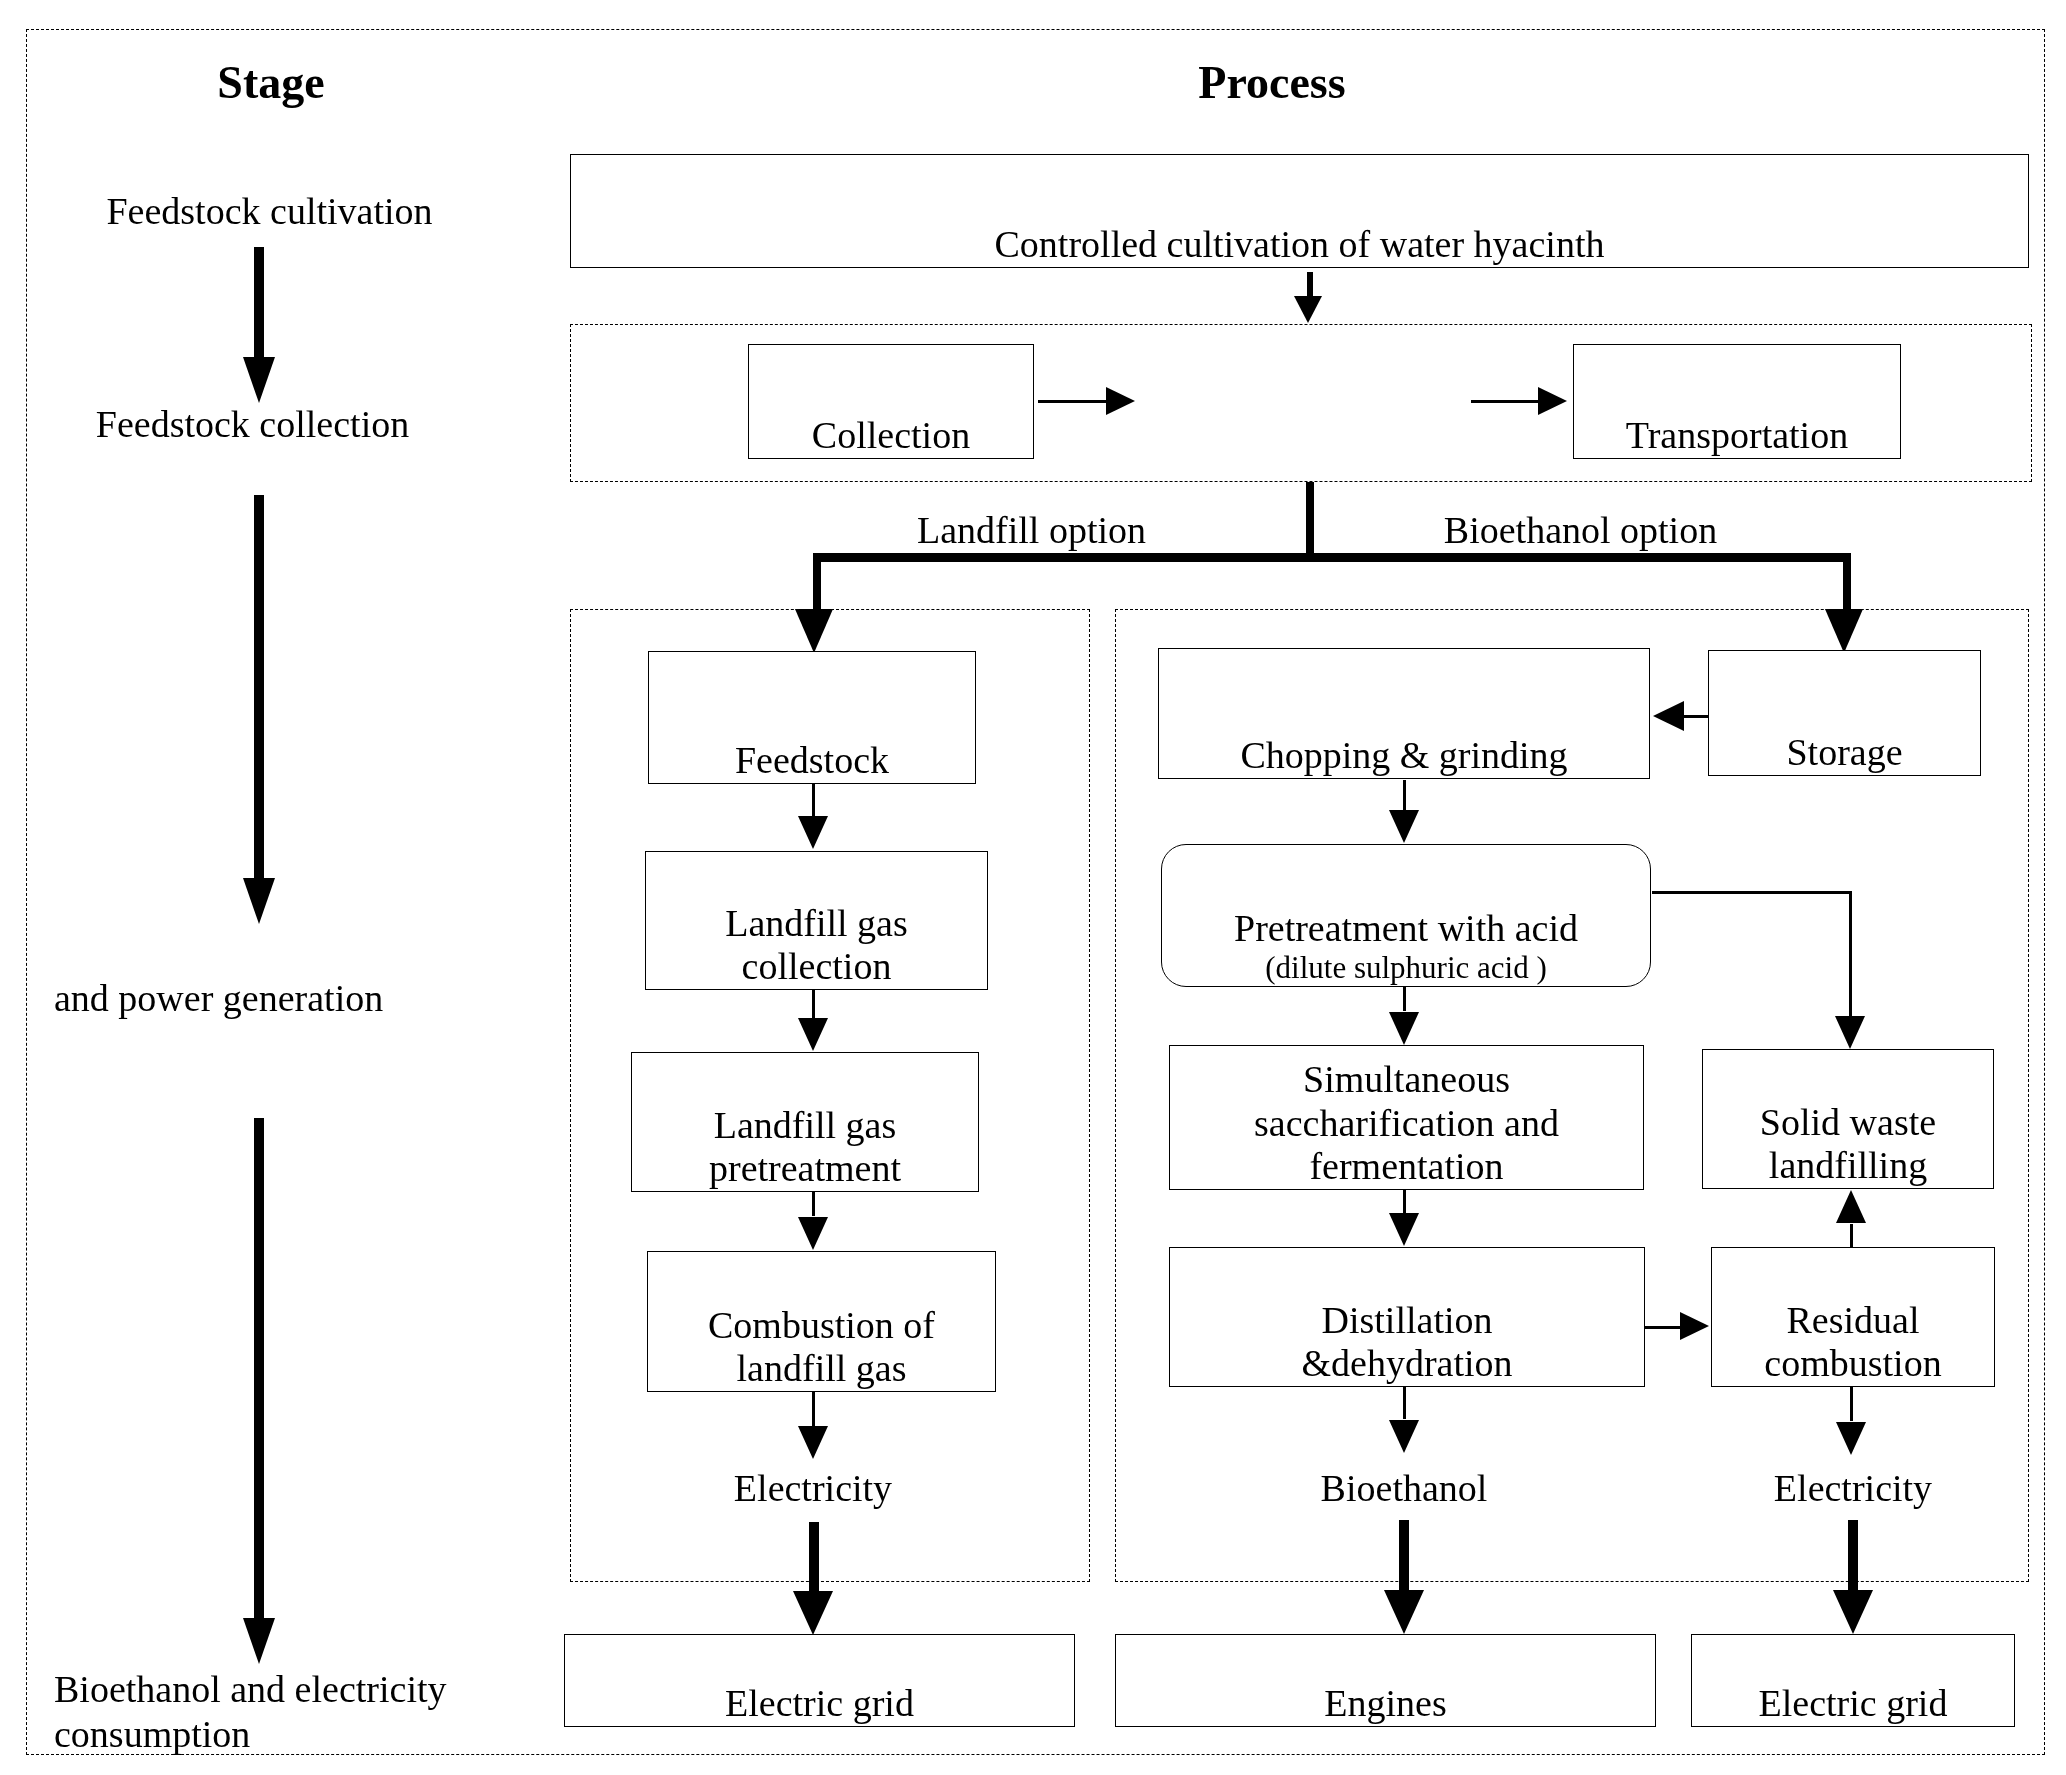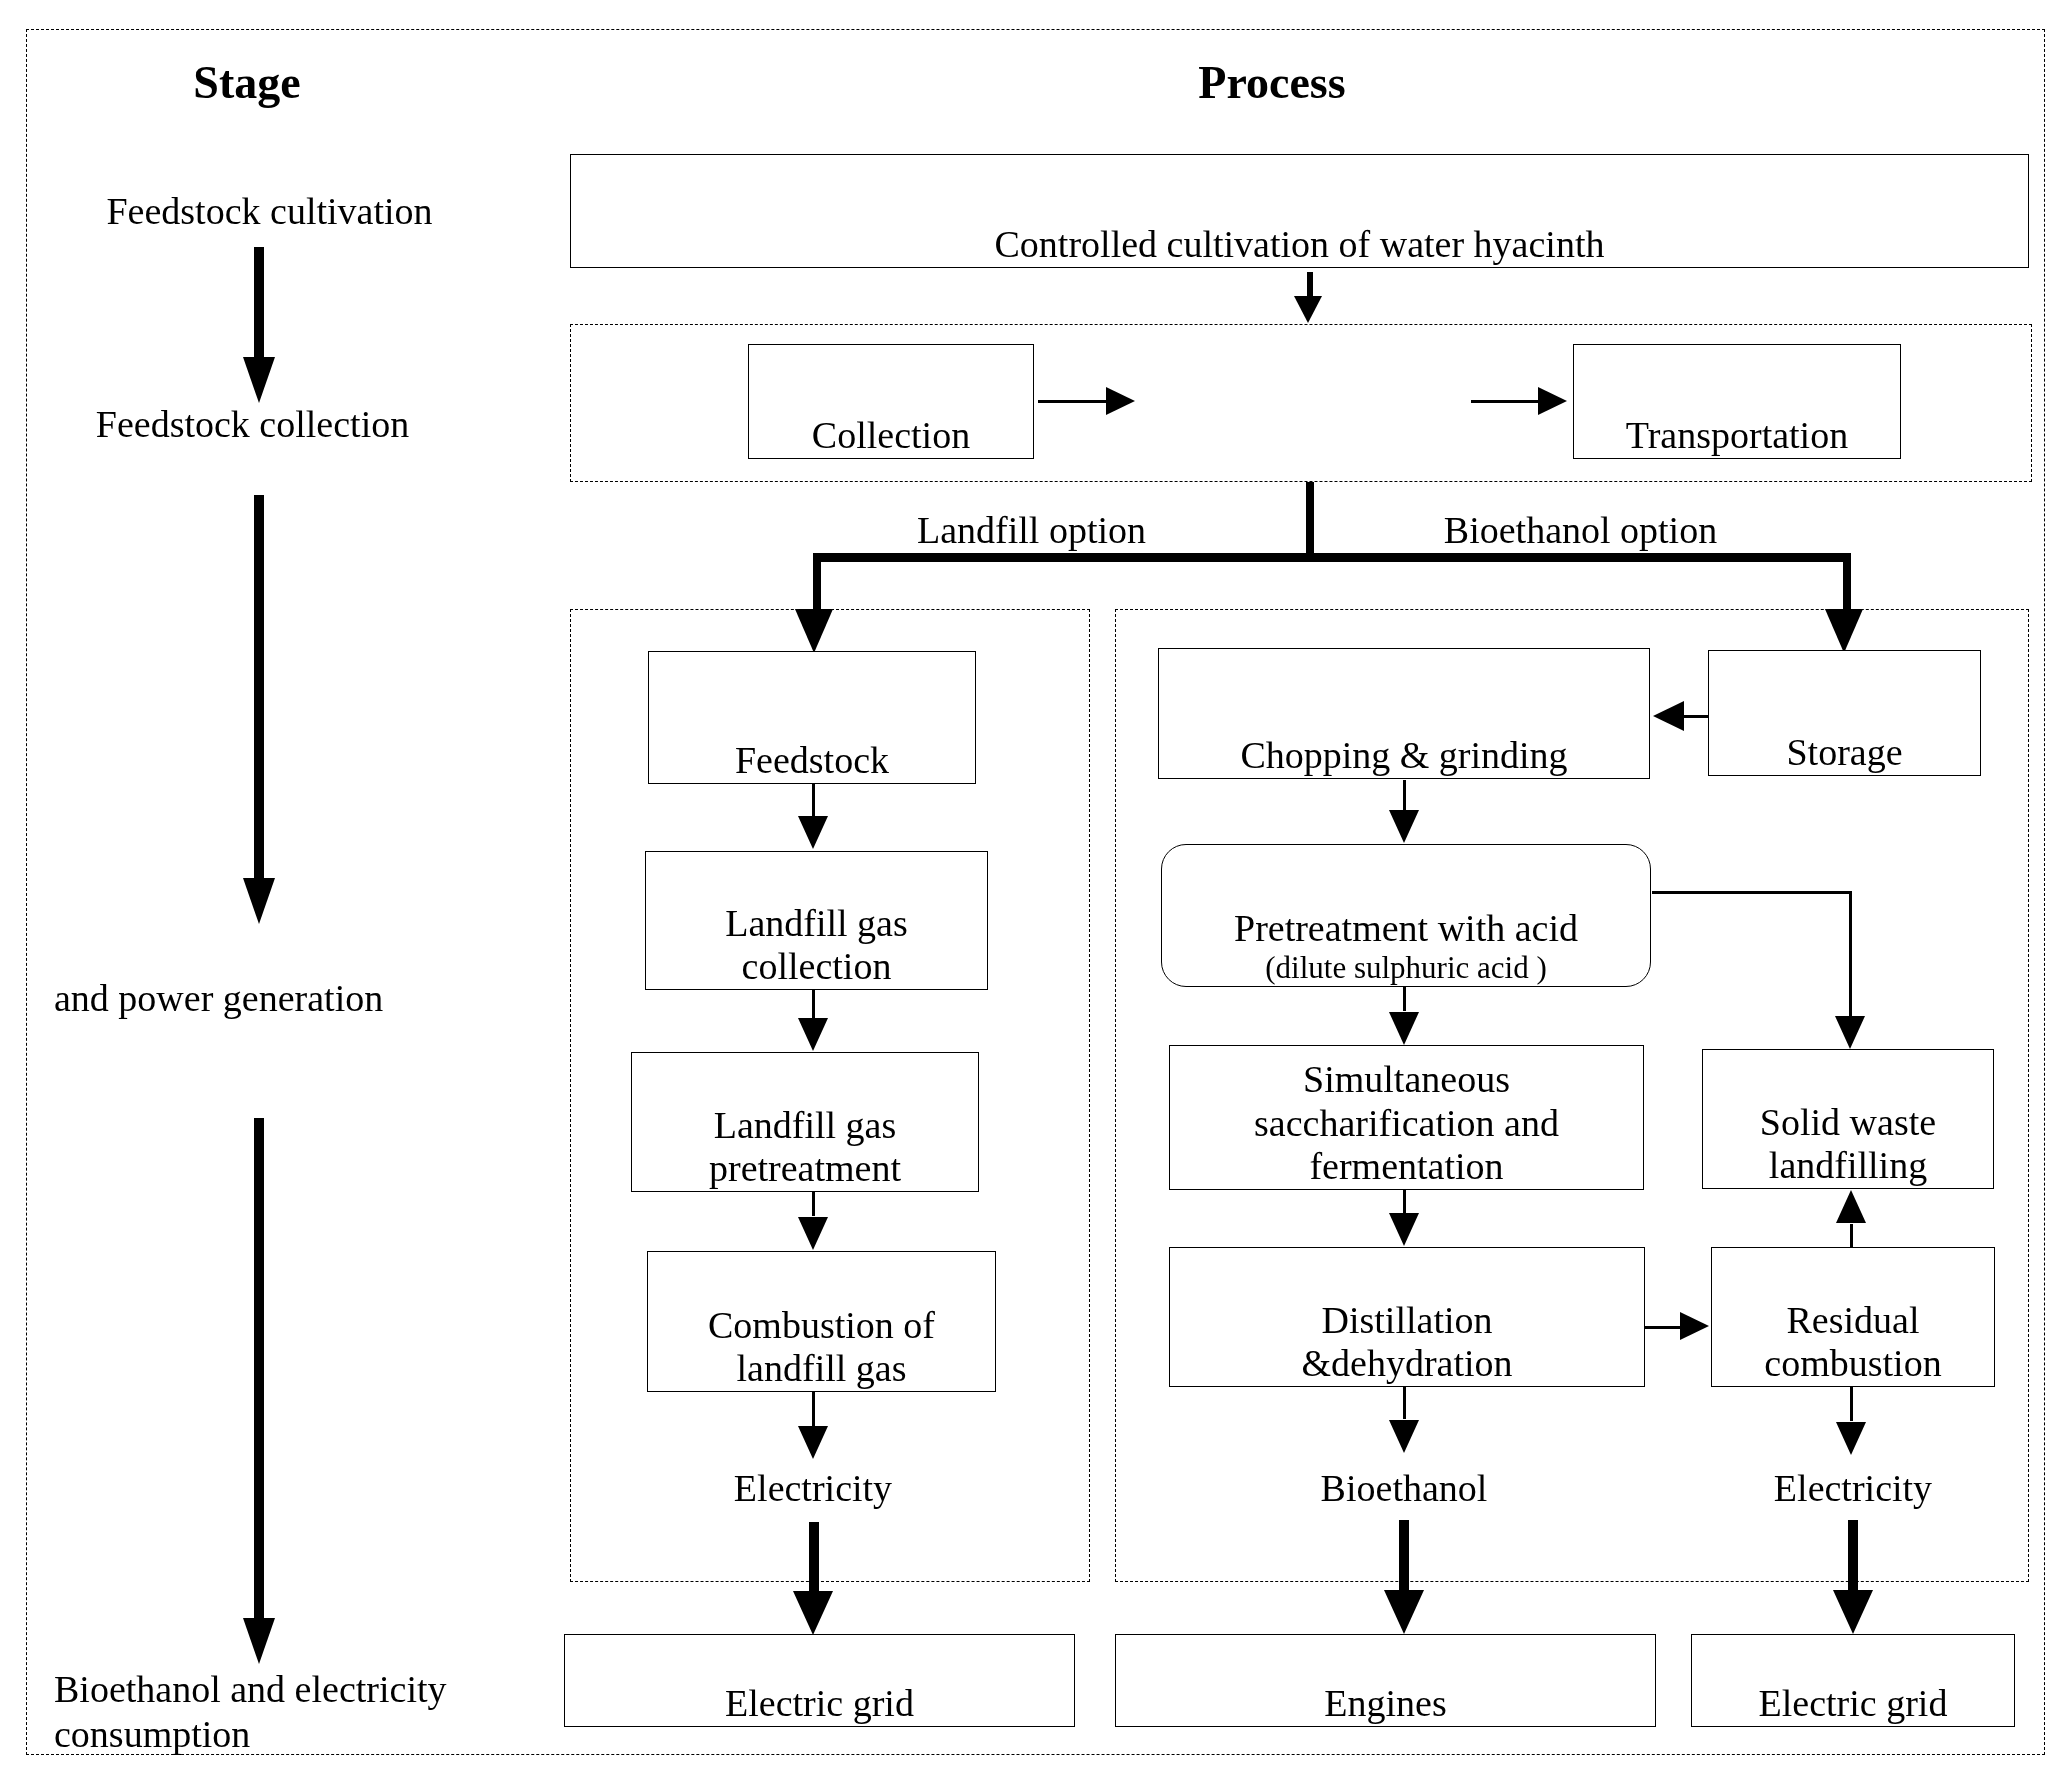--- a/index.html
+++ b/index.html
@@ -20,21 +20,21 @@
   .ah-left{border-right-color:#000;}
   .ah-right{border-left-color:#000;}
 </style>
 </head>
 <body>
 
 <div id="canvas">
 
   <div class="dashed" style="left:26px;top:29px;width:2017px;height:1724px;"></div>
 
-  <div class="hdr" style="left:87px;top:56px;width:320px;">Stage</div>
+  <div class="hdr" style="left:111px;top:56px;width:320px;">Stage</div>
   <div class="hdr" style="left:1112px;top:56px;width:320px;">Process</div>
 
   <div class="lbl" style="left:58px;top:189px;width:423px;">Feedstock cultivation</div>
   <div class="ln" style="left:254px;top:247px;width:10.3px;height:112px;"></div>
   <div class="ah ah-down" style="left:243px;top:357px;border-width:46px 16.7px 0 16.7px;"></div>
   <div class="lbl" style="left:41px;top:402px;width:423px;">Feedstock collection</div>
   <div class="ln" style="left:254px;top:495px;width:10.3px;height:384px;"></div>
   <div class="ah ah-down" style="left:243px;top:878px;border-width:46px 16.7px 0 16.7px;"></div>
   <div class="lbl lbl-left" style="left:54px;top:976px;width:487px;">
     <div>and power generation</div>

